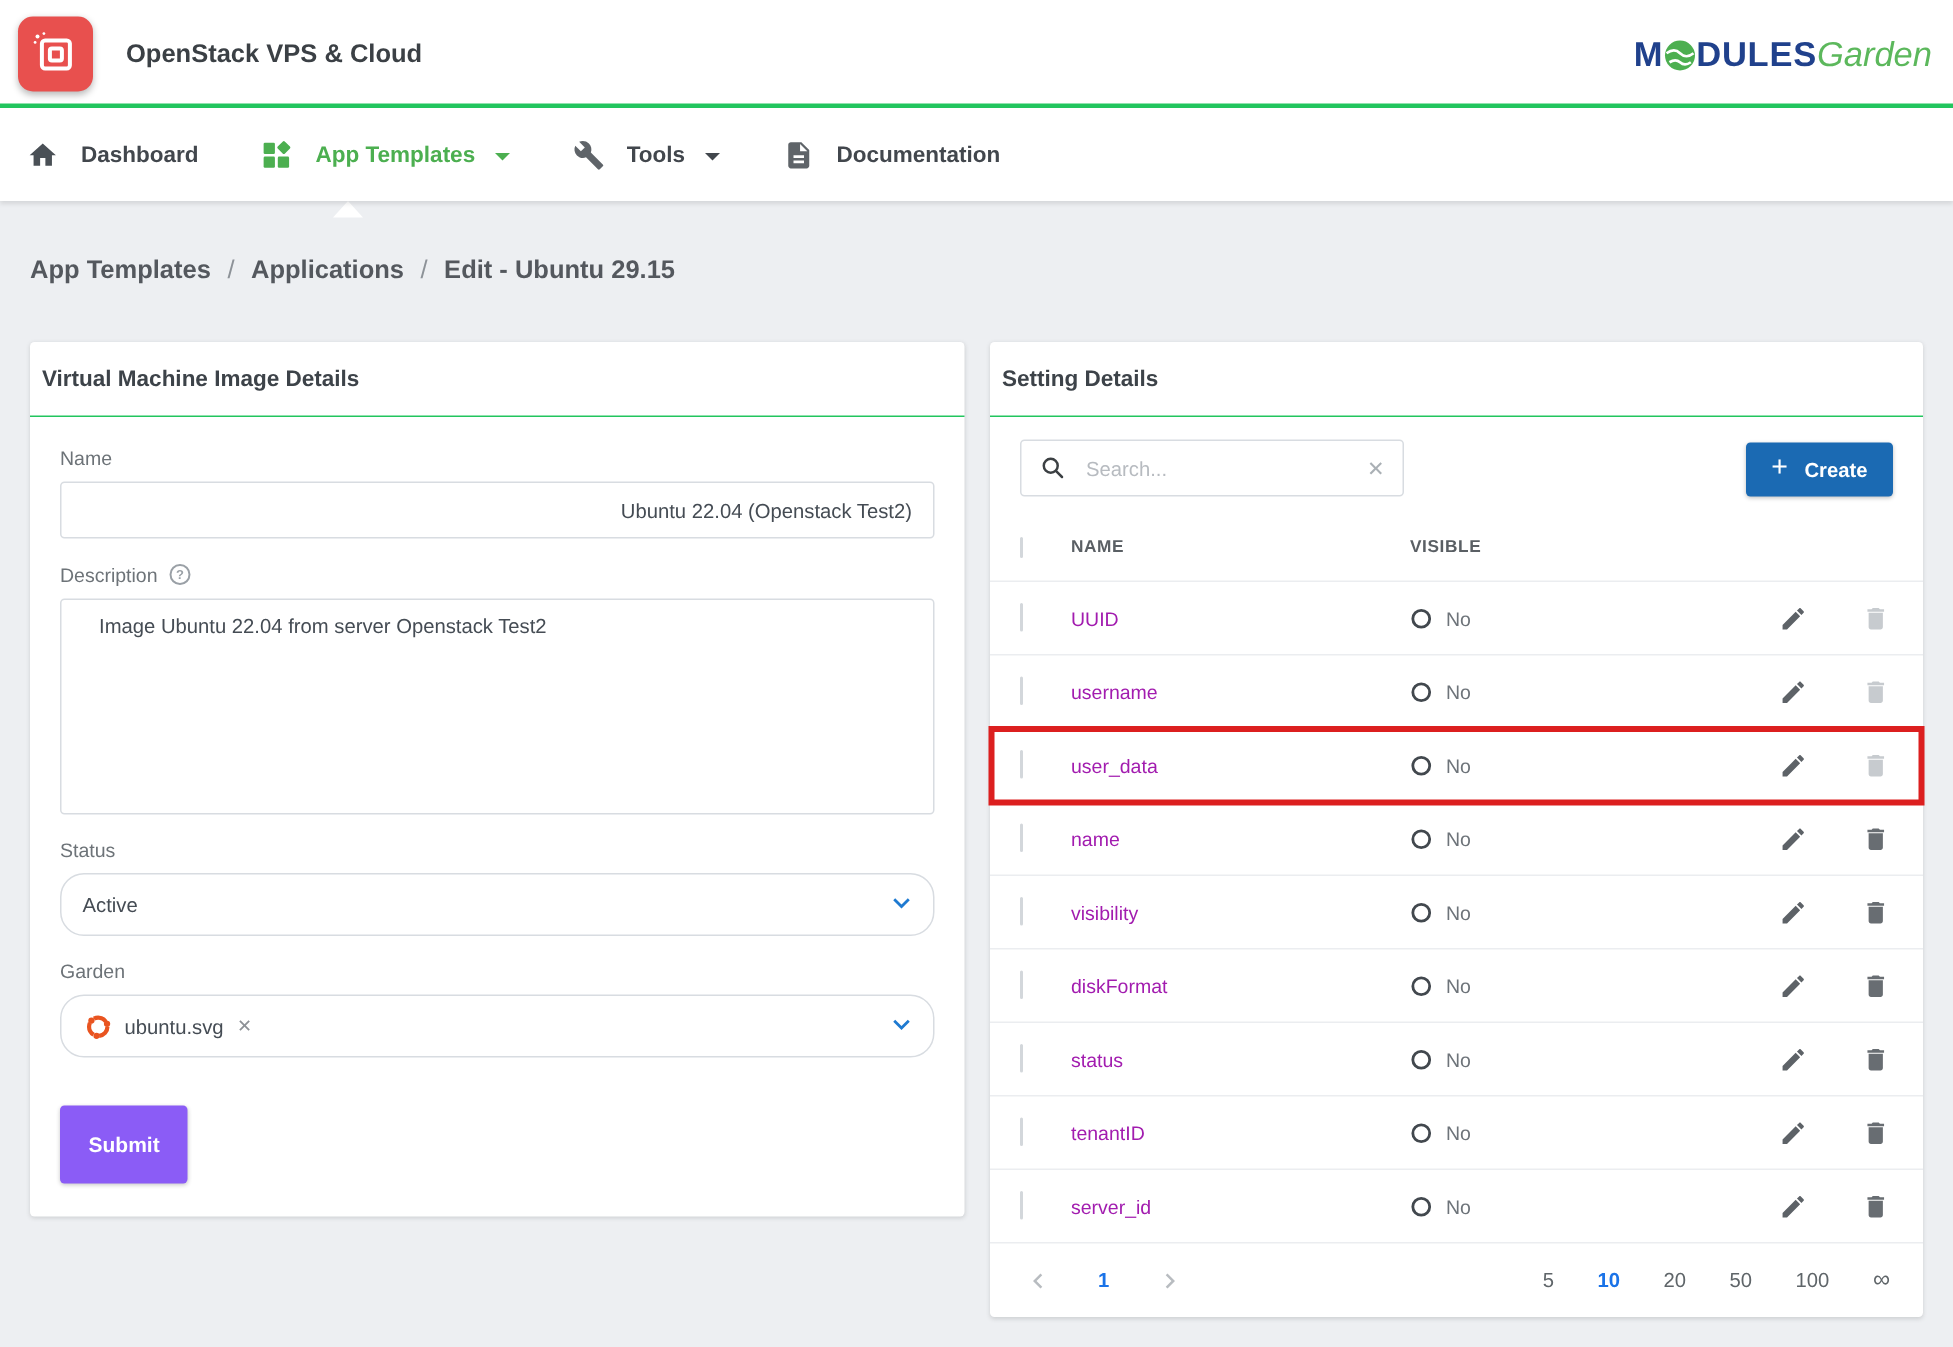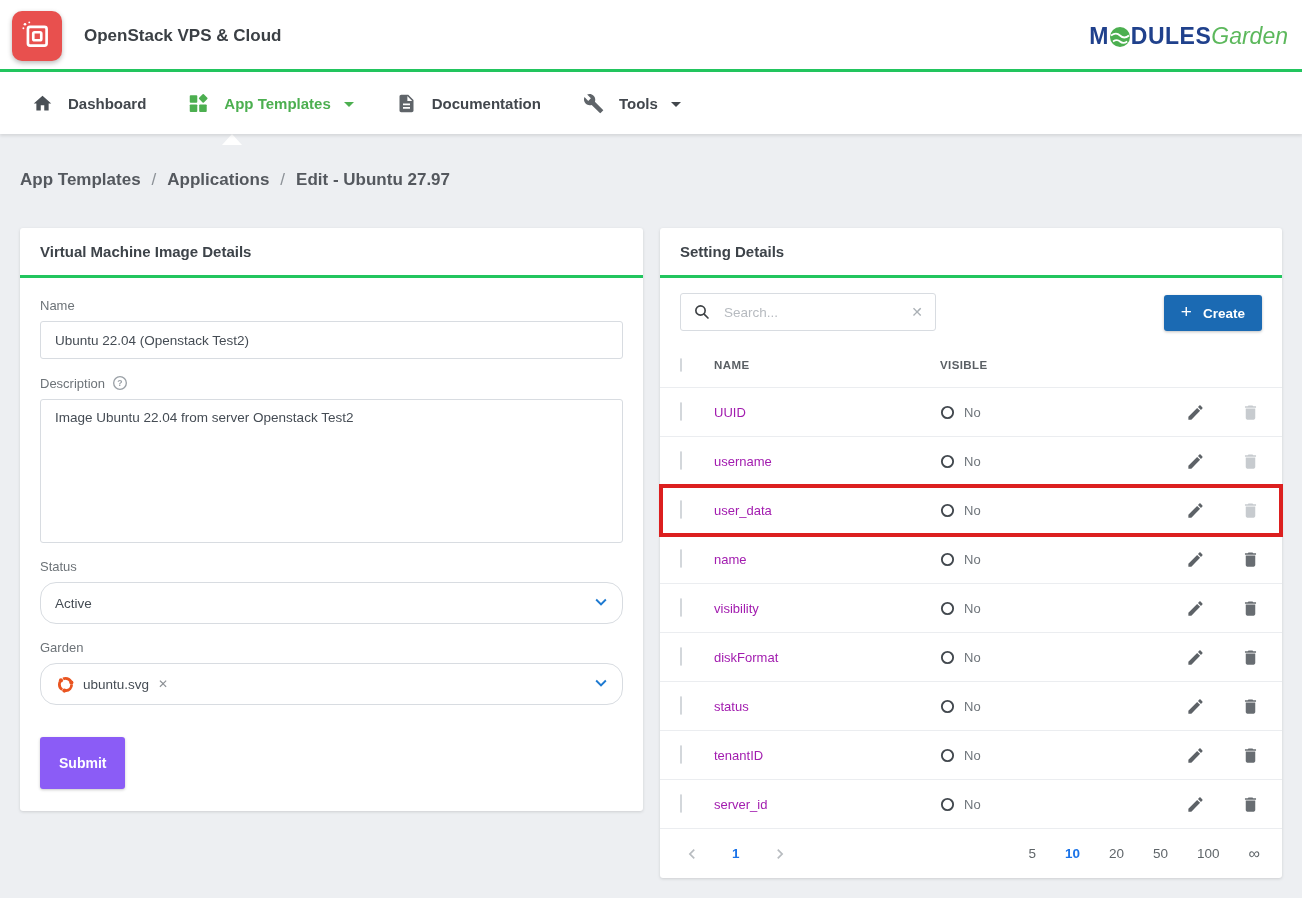--- a/index.html
+++ b/index.html
@@ -15,43 +15,43 @@
   .logo-mark {
     position:absolute; left:12px; top:11px; width:50px; height:50px; border-radius:10px;
     background:#e8504e; display:flex; align-items:center; justify-content:center;
     box-shadow:0 2px 5px rgba(0,0,0,.28);
   }
   .app-title { position:absolute; left:84px; top:0; height:72px; display:flex; align-items:center; font-size:17px; font-weight:bold; color:#3b4045; }
   .brand { position:absolute; right:14px; top:0; height:72px; display:flex; align-items:center; font-size:23px; font-weight:bold; color:#20418c; letter-spacing:.5px; }
   .brand .globe { margin:0 -1px; position:relative; top:1px; }
   .brand .garden { color:#5cb85c; font-weight:normal; font-style:italic; letter-spacing:0; }
   
-  .nav { position:absolute; top:72px; left:0; width:1302px; height:62px; background:#fff; display:flex; align-items:center; padding-left:30px; box-shadow:0 2px 3px rgba(0,0,0,.10); z-index:4; }
+  .nav { position:absolute; top:72px; left:0; width:1302px; height:62px; background:#fff; display:flex; align-items:center; padding-left:16px; box-shadow:0 2px 3px rgba(0,0,0,.10); z-index:4; }
   .nav-item { display:flex; align-items:center; gap:15px; padding:0 21px; height:62px; font-size:15px; font-weight:bold; color:#42474d; cursor:pointer; }
   .nav-item:first-child { padding-left:2px; }
   .nav-item.active { color:#4caf50; }
   .caret { width:0; height:0; border-left:5px solid transparent; border-right:5px solid transparent; border-top:5px solid; margin-left:-2px; position:relative; top:1px; }
   .nav-notch { position:absolute; top:134px; left:222px; width:0; height:0; border-left:10px solid transparent; border-right:10px solid transparent; border-bottom:11px solid #fff; z-index:3; }
   
   .breadcrumb { position:absolute; top:170px; left:20px; display:flex; align-items:center; gap:11px; font-size:17px; font-weight:bold; color:#54585e; }
   .breadcrumb .sep { color:#8d9298; font-weight:normal; }
   
   .card { position:absolute; background:#fff; border-radius:3px; box-shadow:0 1px 3px rgba(60,64,67,.18); }
   .card-left  { left:20px;  top:228px; width:623px; }
   .card-right { left:660px; top:228px; width:622px; }
-  .card-header { height:50px; display:flex; align-items:center; padding:0 20px; border-bottom:3px solid #22c55e; font-size:15px; font-weight:bold; color:#3d4349; }
+  .card-header { height:50px; display:flex; align-items:center; padding:0 8px; border-bottom:1px solid #22c55e; font-size:15px; font-weight:bold; color:#3d4349; }
   
   .form-body { padding:4px 20px 22px; }
   .form-label { display:flex; align-items:center; gap:7px; font-size:13px; color:#6d7378; margin:16px 0 8px; }
   .text-input, .textarea, .selectbox {
     width:100%; border:1px solid #d8dce1; border-radius:3px; background:#fff;
     font-family:inherit; font-size:13.5px; color:#454c54;
   }
-  .text-input { height:38px; padding:0 14px; outline:none; }
-  .textarea { height:144px; padding:10px 14px; resize:none; outline:none; display:block; }
+  .text-input { height:38px; padding:0 14px; outline:none;text-align:right; }
+  .textarea { height:144px; padding:10px 25px; resize:none; outline:none; display:block; }
   .selectbox { position:relative; height:42px; display:flex; align-items:center; padding:0 34px 0 14px; cursor:pointer;border-radius:16px; }
   .selectbox .chev { position:absolute; right:10px; top:8px; }
   .chip { display:flex; align-items:center; gap:7px; }
   .chip .chip-x { color:#8d9196; font-size:12px; cursor:pointer; padding:0 2px; }
   .submit-btn { margin-top:32px; height:52px; padding:0 19px; background:#8b5cf6; color:#fff; border:none; border-radius:3px; font-family:inherit; font-size:14px; font-weight:bold; cursor:pointer; box-shadow:0 1px 3px rgba(0,0,0,.22); }
   
   .toolbar { display:flex; align-items:flex-start; justify-content:space-between; padding:15px 20px 12px; }
   .search-box { width:256px; height:38px; border:1px solid #d8dce1; border-radius:3px; display:flex; align-items:center; padding:0 12px; gap:11px; }
   .search-box input { flex:1; border:none; outline:none; font-family:inherit; font-size:13.5px; color:#454c54; min-width:0; }
   .search-box input::placeholder { color:#b7bbc0; }
@@ -121,40 +121,40 @@
         <rect x="2" y="13" width="8.6" height="8.6" rx="1"></rect>
         <rect x="12.8" y="13" width="8.6" height="8.6" rx="1"></rect>
         <rect x="13.6" y="2.3" width="7.6" height="7.6" rx="1" transform="rotate(45 17.4 6.1)"></rect>
       </g>
     </svg>
     <span>App Templates</span>
     <span class="caret"></span>
   </div>
   <div class="nav-item">
     <svg width="21" height="21" viewBox="0 0 24 24">
-        <path fill="#5f6469" d="M14 2H6c-1.1 0-2 .9-2 2v16c0 1.1.9 2 2 2h12c1.1 0 2-.9 2-2V8l-6-6zm2 16H8v-2h8v2zm0-4H8v-2h8v2zm-3-5V3.5L18.5 9H13z"></path>
-      </svg>
-    <span>Documentation</span>
-  </div>
-  <div class="nav-item">
-    <svg width="21" height="21" viewBox="0 0 24 24">
         <path fill="#5f6469" d="M22.7 19l-9.1-9.1c.9-2.3.4-5-1.5-6.9C10.1 1 7.1.6 4.7 1.7L9 6 6 9 1.7 4.7C.6 7.1 1 10.1 3 12.1c1.9 1.9 4.6 2.4 6.9 1.5l9.1 9.1c.4.4 1 .4 1.4 0l2.3-2.3c.5-.4.5-1.1 0-1.4z"></path>
       </svg>
     <span>Tools</span>
     <span class="caret"></span>
+  </div>
+  <div class="nav-item">
+    <svg width="21" height="21" viewBox="0 0 24 24">
+        <path fill="#5f6469" d="M14 2H6c-1.1 0-2 .9-2 2v16c0 1.1.9 2 2 2h12c1.1 0 2-.9 2-2V8l-6-6zm2 16H8v-2h8v2zm0-4H8v-2h8v2zm-3-5V3.5L18.5 9H13z"></path>
+      </svg>
+    <span>Documentation</span>
   </div>
 </div>
 <div class="nav-notch"></div>
 
 <div class="breadcrumb">
   <span>App Templates</span>
   <span class="sep">/</span>
   <span>Applications</span>
   <span class="sep">/</span>
-  <span>Edit - Ubuntu 27.97</span>
+  <span>Edit - Ubuntu 29.15</span>
 </div>
 
 <div class="card card-left">
   <div class="card-header">Virtual Machine Image Details</div>
   <div class="form-body">
     <div class="form-label">Name</div>
     <input class="text-input" type="text" value="Ubuntu 22.04 (Openstack Test2)" style="">
 
     <div class="form-label">
       <span>Description</span>

